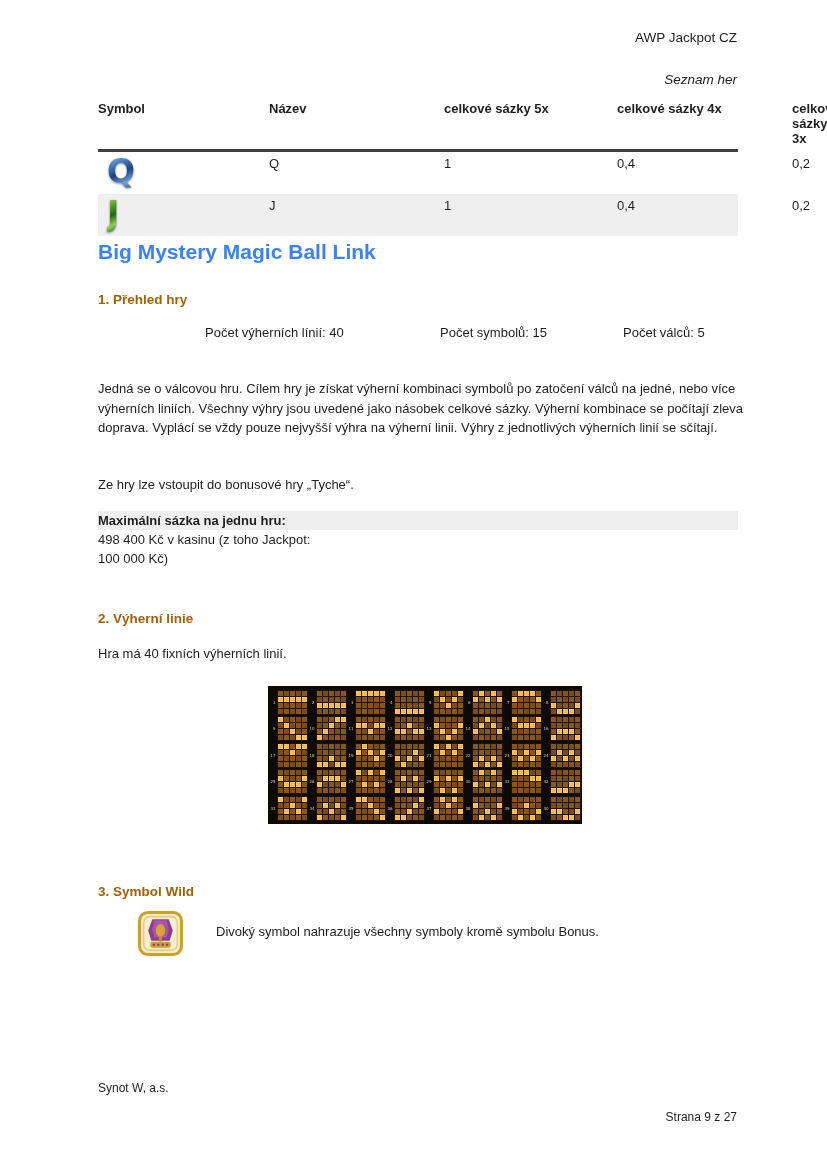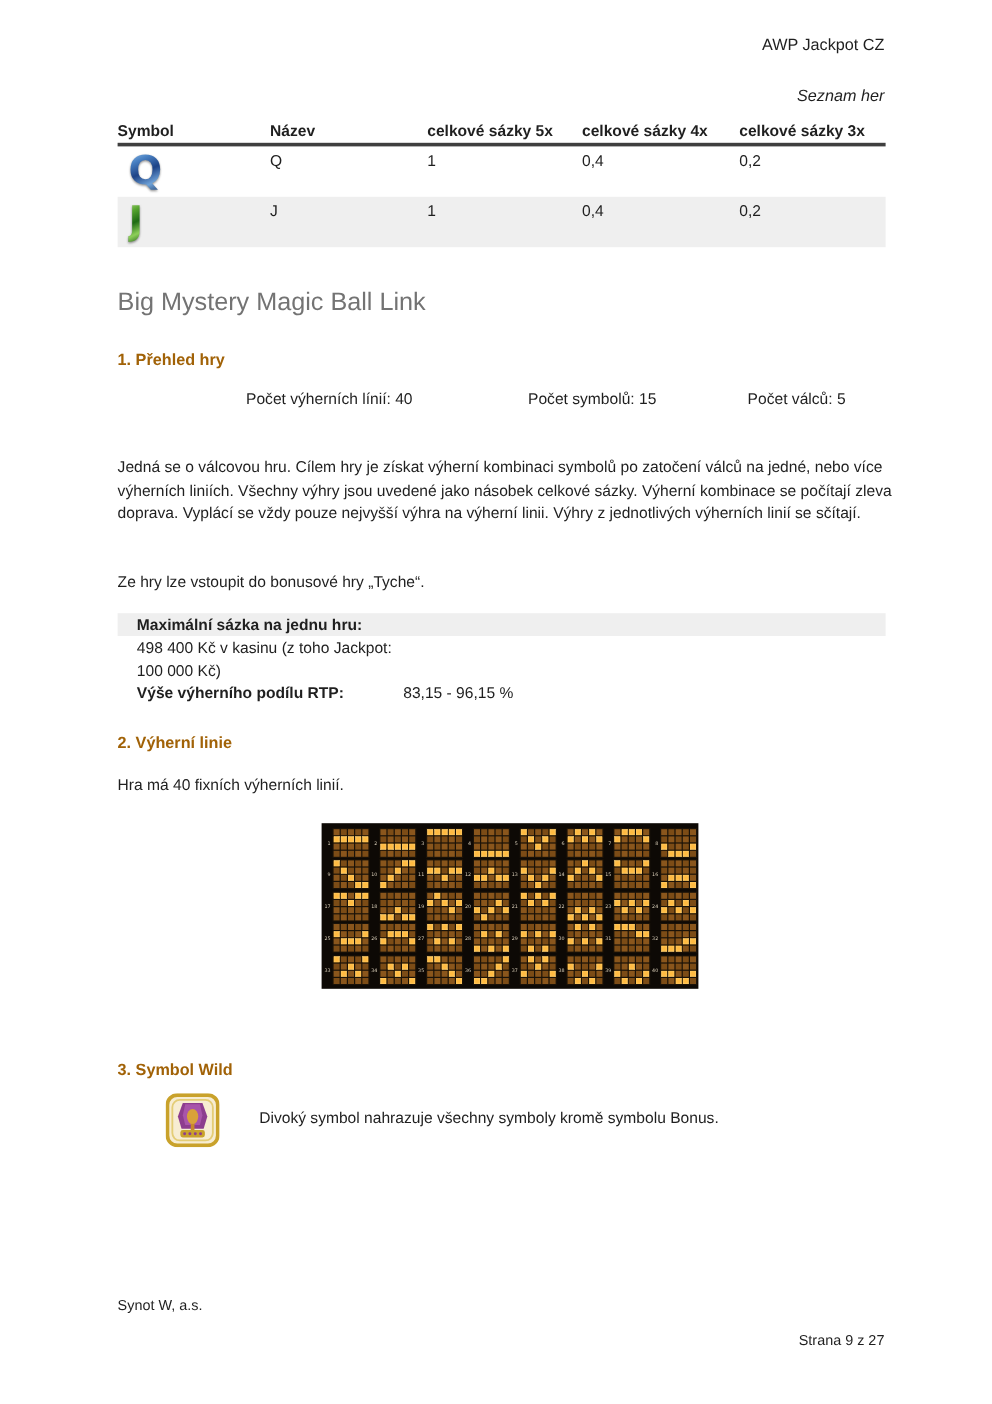--- a/index.html
+++ b/index.html
@@ -5,45 +5,45 @@
   html,body{margin:0;padding:0;background:#ffffff;}
   .page{
     position:relative;width:827px;height:1170px;background:#ffffff;overflow:hidden;
     font-family:"Liberation Sans",sans-serif;color:#1f1f1f;
   }
   
   .hdr1{position:absolute;top:30px;right:90px;font-size:13.5px;}
   .hdr2{position:absolute;top:72px;right:90px;font-size:13.5px;font-style:italic;}
   
   .symbols-table{position:absolute;left:98px;top:101px;width:640px;font-size:13px;}
-  .st-row{display:grid;grid-template-columns:127px 131px 129px 131px 1fr;}
+  .st-row{display:grid;grid-template-columns:127px 131px 129px 131px 1fr;gap:44px;}
   .st-head{font-weight:bold;border-bottom:3px solid #3f3f3f;padding-bottom:3px;}
   .st-row.data{height:42px;align-items:flex-start;padding-top:4px;box-sizing:border-box;}
   .st-row.striped{background:#efefef;}
   .sym-cell{padding-left:9px;margin-top:-3px;}
   .sym-letter{
     font:bold 33px "DejaVu Sans",sans-serif;line-height:38px;display:inline-block;
     -webkit-background-clip:text;background-clip:text;color:transparent;
     filter:drop-shadow(0 1px 1px rgba(40,40,40,.55));
   }
   .sym-q{background-image:linear-gradient(155deg,#a8cdf0 4%,#4a82c4 28%,#1d4286 52%,#6fa3d8 76%,#16315f 100%);}
   .sym-j{background-image:linear-gradient(155deg,#b9e48a 4%,#55a42e 28%,#1e6a14 52%,#8ed05a 76%,#14530e 100%);}
   
-  .doc-title{position:absolute;left:98px;top:240px;font-size:21px;font-weight:normal;color:#737373;}
+  .doc-title{position:absolute;left:98px;top:240px;font-size:21px;font-weight:bold;color:#3b82f6;}
   .sec-head{position:absolute;left:98px;font-size:13.5px;font-weight:bold;color:#a16207;}
   .sec1-head{top:292px;}
   .sec2-head{top:611px;}
   .sec3-head{top:884px;}
   .stat{position:absolute;top:325px;font-size:13px;}
   .stat1{left:205px;} .stat2{left:440px;} .stat3{left:623px;}
   .paragraph{position:absolute;left:98px;top:379px;width:648px;font-size:13px;line-height:19.5px;}
   .bonus-note{position:absolute;left:98px;top:477px;font-size:13px;}
   
   .limits{position:absolute;left:98px;top:511px;width:640px;font-size:13px;}
-  .limit-row{display:grid;grid-template-columns:222px 1fr;line-height:19px;padding-left:16px;}
+  .limit-row{display:grid;grid-template-columns:222px 1fr;line-height:19px;}
   .limit-row.shaded{background:#efefef;}
   .limit-label{font-weight:bold;}
   .sec2-text{position:absolute;left:98px;top:646px;font-size:13px;}
   
   .paylines-image{
     position:absolute;left:268px;top:686px;width:314px;height:138px;background:#0d0905;
     display:grid;grid-template-columns:repeat(8,1fr);align-content:space-evenly;
     justify-items:center;padding:2px 1px;box-sizing:border-box;
   }
   .pl-tile{display:flex;align-items:center;}
@@ -104,24 +104,20 @@
   <div class="paragraph">Jedná se o válcovou hru. Cílem hry je získat výherní kombinaci symbolů po zatočení válců na jedné, nebo více výherních liniích. Všechny výhry jsou uvedené jako násobek celkové sázky. Výherní kombinace se počítají zleva doprava. Vyplácí se vždy pouze nejvyšší výhra na výherní linii. Výhry z jednotlivých výherních linií se sčítají.</div>
   <div class="bonus-note">Ze hry lze vstoupit do bonusové hry „Tyche“.</div>
 
   <div class="limits">
     <div class="limit-row shaded">
       <span class="limit-label">Maximální sázka na jednu hru:</span>
     </div>
     <div class="limit-row">
       <span>498 400 Kč v kasinu (z toho Jackpot: 100 000 Kč)</span>
     </div>
-    <div class="limit-row">
-      <span class="limit-label">Výše výherního podílu RTP:</span>
-      <span>83,15 - 96,15 %</span>
-    </div>
   </div>
 
   <div class="sec-head sec2-head">2. Výherní linie</div>
   <div class="sec2-text">Hra má 40 fixních výherních linií.</div>
   <div class="paylines-image">
       <div class="pl-tile">
         <span class="pl-num">1</span>
         <div class="pl-grid">
           <span class="pl-cell"></span>
           <span class="pl-cell b"></span>

